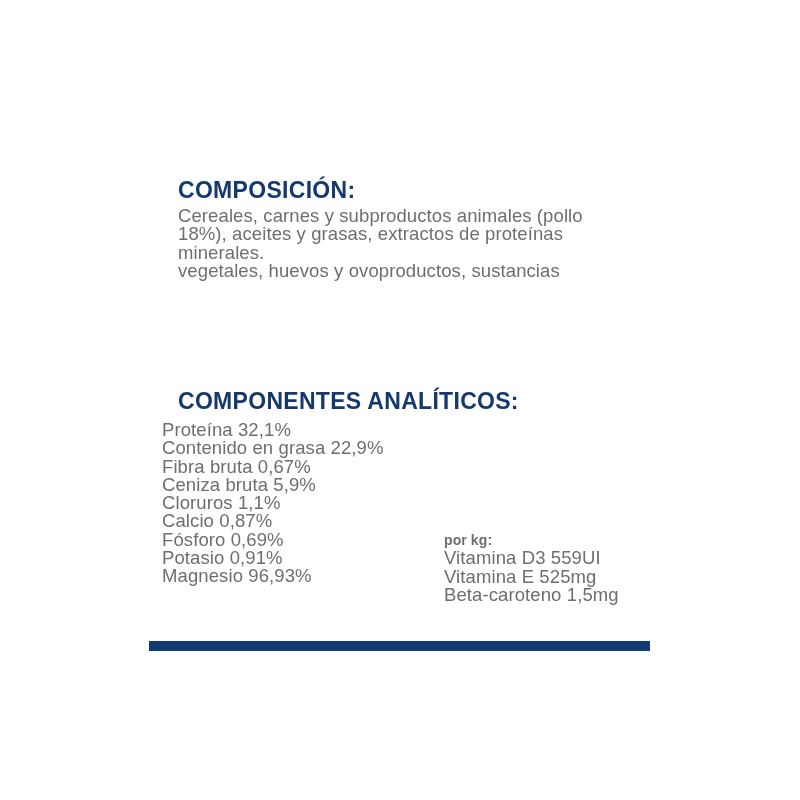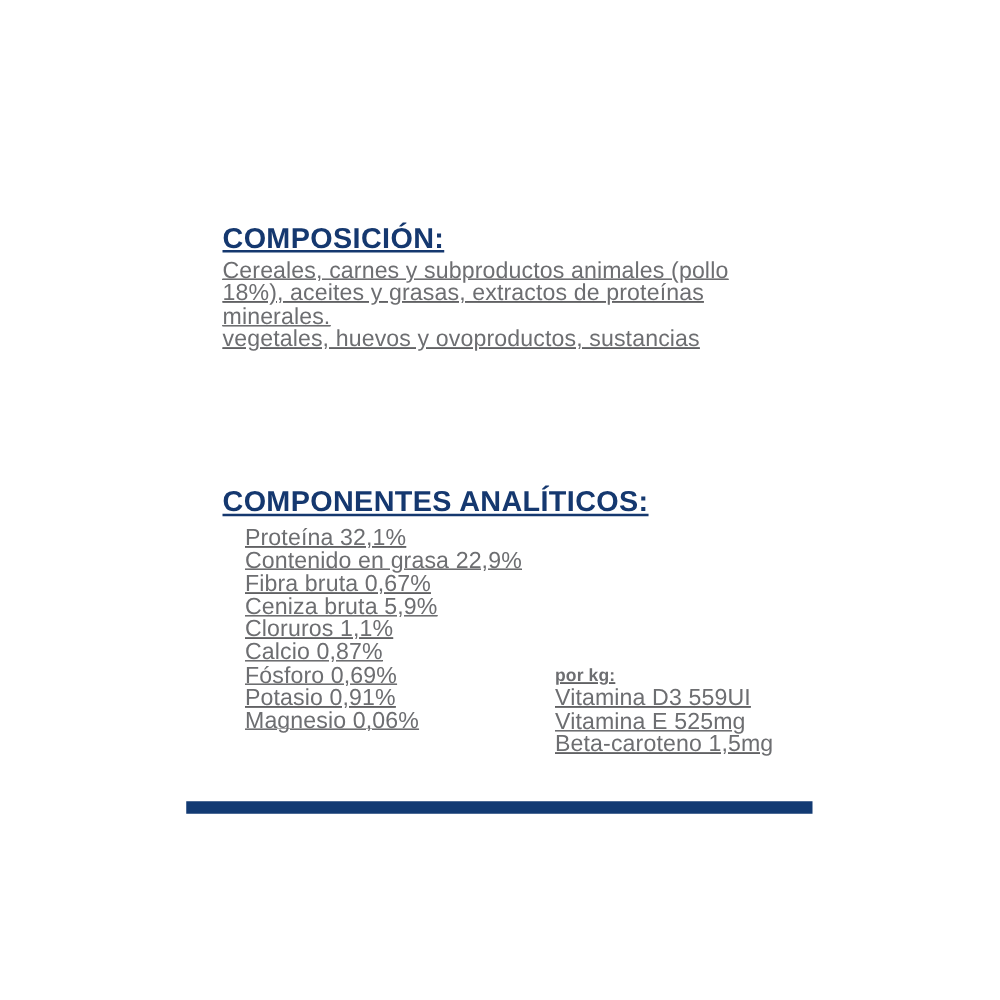--- a/index.html
+++ b/index.html
@@ -1,20 +1,20 @@
 <!DOCTYPE html>
 <html style="--navy: #15386f; --gray: #6d6e71; --bar: #123a73;"><head>
 <meta charset="utf-8">
 <style>
   :root {
     --navy: #15386f;
     --gray: #6d6e71;
     --bar: #15386f;
   }
-  * { margin: 0; padding: 0; box-sizing: border-box; text-decoration: underline; }
+  * { margin: 0; padding: 0; box-sizing: border-box; }
   html, body { background: #ffffff; }
   body {
     width: 800px;
     height: 800px;
     position: relative;
     font-family: "Liberation Sans", "DejaVu Sans", sans-serif;
     overflow: hidden;
   }
   .section-heading {
     position: absolute;
@@ -35,21 +35,21 @@
     letter-spacing: 0.1px;
     white-space: nowrap;
   }
   #composition-text {
     position: absolute;
     left: 178px;
     top: 207px;
   }
   #analytical-list {
     position: absolute;
-    left: 196px;
+    left: 162px;
     top: 421px;
     line-height: 18.3px;
   }
   #analytical-list .body-text { line-height: 18.3px; }
   #per-kg-column {
     position: absolute;
     left: 444px;
     top: 531px;
     line-height: 18.4px;
   }
@@ -87,21 +87,21 @@
 
   <div id="analytical-list">
     <div class="body-text">Proteína 32,1%</div>
     <div class="body-text">Contenido en grasa 22,9%</div>
     <div class="body-text">Fibra bruta 0,67%</div>
     <div class="body-text">Ceniza bruta 5,9%</div>
     <div class="body-text">Cloruros 1,1%</div>
     <div class="body-text">Calcio 0,87%</div>
     <div class="body-text">Fósforo 0,69%</div>
     <div class="body-text">Potasio 0,91%</div>
-    <div class="body-text">Magnesio 0,06%</div>
+    <div class="body-text">Magnesio 96,93%</div>
   </div>
 
   <div id="per-kg-column">
     <div id="per-kg-label">por kg:</div>
     <div class="body-text">Vitamina D3 559UI</div>
     <div class="body-text">Vitamina E 525mg</div>
     <div class="body-text">Beta-caroteno 1,5mg</div>
   </div>
 </section>
 

